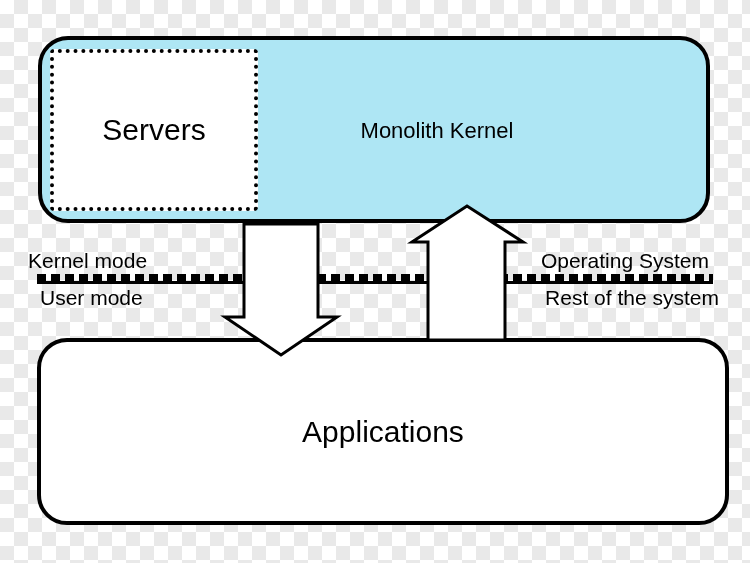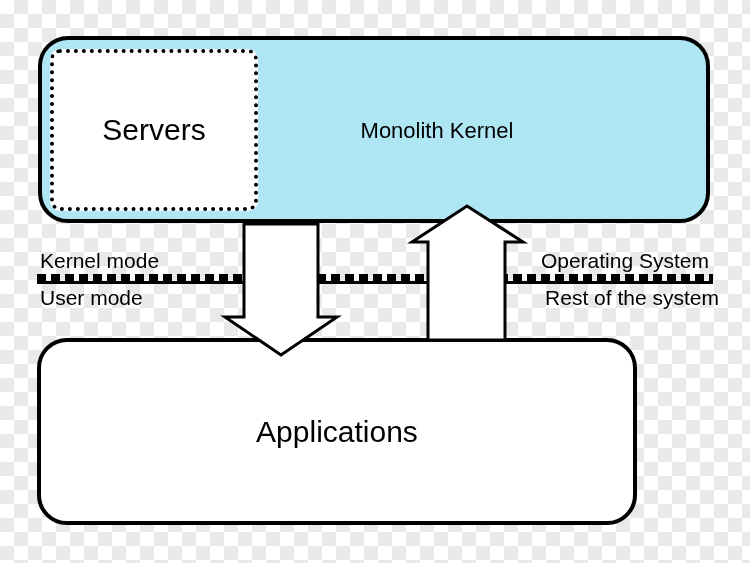--- a/index.html
+++ b/index.html
@@ -34,26 +34,26 @@
     width: 672px; height: 187px;
     background: var(--kernel-fill, #aee6f4);
     border: 4px solid var(--line, #000);
     border-radius: 30px;
   }
   .servers-box {
     left: 50px; top: 49px;
     width: 208px; height: 162px;
     background: #ffffff;
     border: 4px dotted var(--line, #000);
-    border-radius: 10px;
+    border-radius: 4px;
     z-index: 2;
   }
   .applications-box {
     left: 37px; top: 338px;
-    width: 600px; height: 187px;
+    width: 692px; height: 187px;
     background: #ffffff;
     border: 4px solid var(--line, #000);
     border-radius: 30px;
     z-index: 1;
   }
   .box-label {
     font-size: 30px;
     line-height: 1;
     white-space: nowrap;
   }
@@ -83,21 +83,21 @@
     height: 3px;
     background: var(--line, #000);
   }
   .mode-label {
     position: absolute;
     font-size: 21px;
     line-height: 24px;
     white-space: nowrap;
     z-index: 3;
   }
-  .kernel-mode-label   { left: 40px;  top: 249px; text-align: center; }
+  .kernel-mode-label   { left: 28px;  top: 249px; text-align: center; }
   .user-mode-label     { left: 40px;  top: 286px; }
   .os-label            { right: 41px; top: 249px; }
   .rest-label          { right: 31px; top: 286px; }
   .arrow-layer {
     position: absolute;
     left: 0; top: 0;
     width: 750px; height: 563px;
     z-index: 4;
     pointer-events: none;
   }

